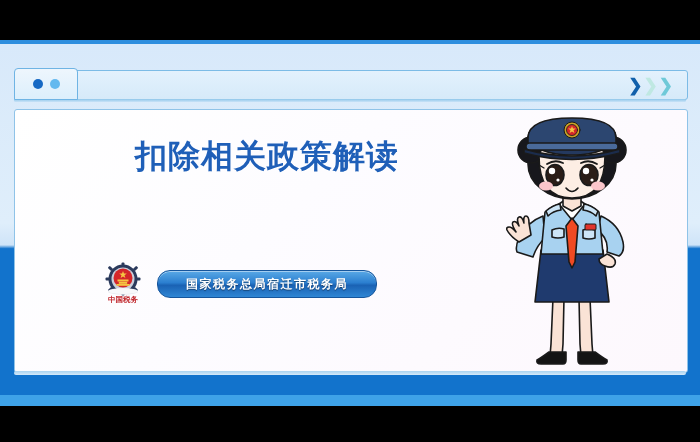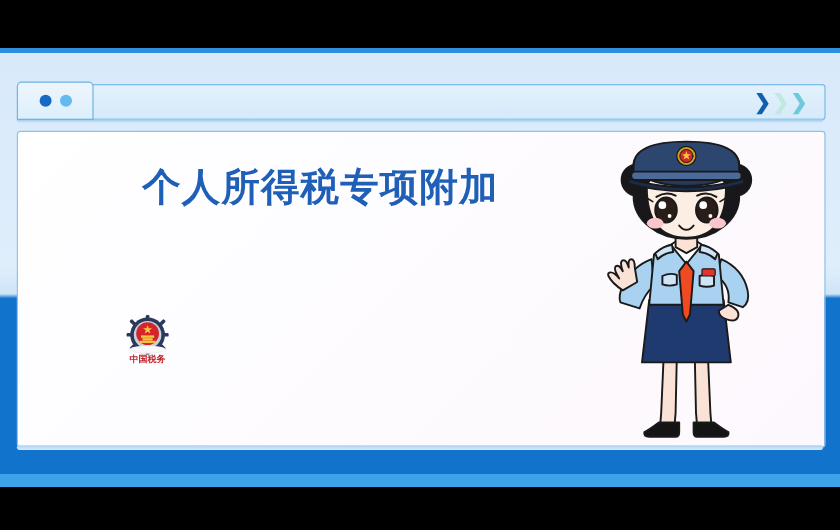--- a/index.html
+++ b/index.html
@@ -89,21 +89,21 @@
           <span class="chev chev-3">❯</span>
         </span>
       </div>
 
       <div class="toolbar-shadow"></div>
     </div>
 
     <div class="panel">
 
       <div class="headline">
-        <span>个人所得税专项附加</span>
+        <span>扣除相关政策解读</span>
       </div>
 
       <div class="org-row">
 
         <span class="emblem">
           <svg viewBox="0 0 44 44" width="44" height="44">
 
             <circle cx="22" cy="17" r="14.5" fill="#2b3a5c"></circle>
             <g fill="#2b3a5c">
               <rect x="20.5" y="0.5" width="3" height="5" rx="1"></rect>
@@ -123,20 +123,21 @@
             <rect x="17.8" y="19.8" width="8.4" height="2" fill="#f5c542"></rect>
             <rect x="15.4" y="22" width="13.2" height="1.8" fill="#f5c542"></rect>
 
             <ellipse cx="22" cy="29.5" rx="15" ry="3.2" fill="#e8eaf0"></ellipse>
             <ellipse cx="22" cy="29" rx="15" ry="3" fill="#ffffff" opacity="0.65"></ellipse>
 
             <text x="22" y="40" text-anchor="middle" font-size="7.5" fill="#c0272d" font-family="DejaVu Sans, sans-serif" font-weight="bold">中国税务</text>
           </svg>
         </span>
 
+        <span class="pill">国家税务总局宿迁市税务局</span>
       </div>
 
       <span class="mascot">
         <svg viewBox="0 0 210 262" width="210" height="262">
           <g stroke="#1a1a1a" stroke-width="1.6" stroke-linejoin="round" stroke-linecap="round">
 
             <path d="M86 186 L84 232 L83 244 L95 244 L96 232 L97 186 Z" fill="#fae3d6"></path>
             <path d="M112 186 L113 232 L114 244 L126 244 L125 232 L123 186 Z" fill="#fae3d6"></path>
 
             <path d="M82 240 q-8 6 -12 8 q-1 4 4 4 l22 0 q3 0 3 -4 l0 -8 Z" fill="#141414"></path>

